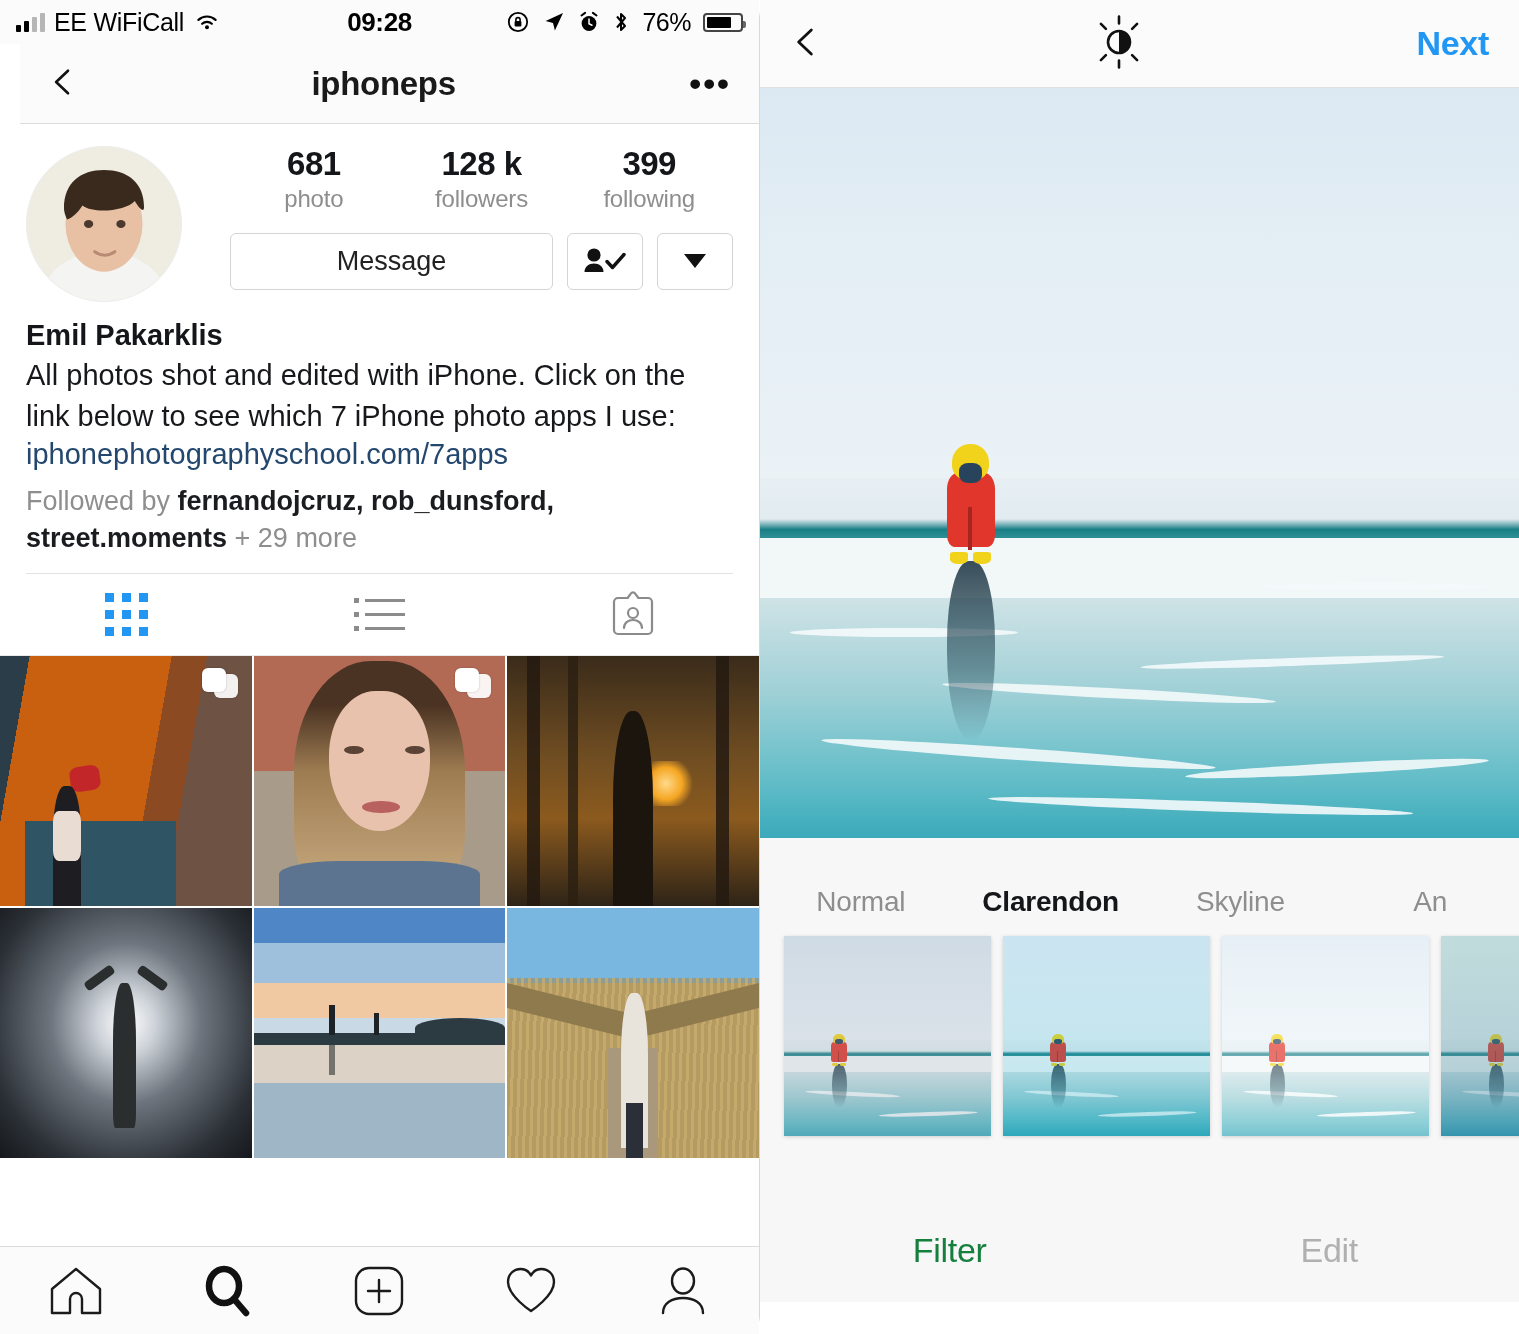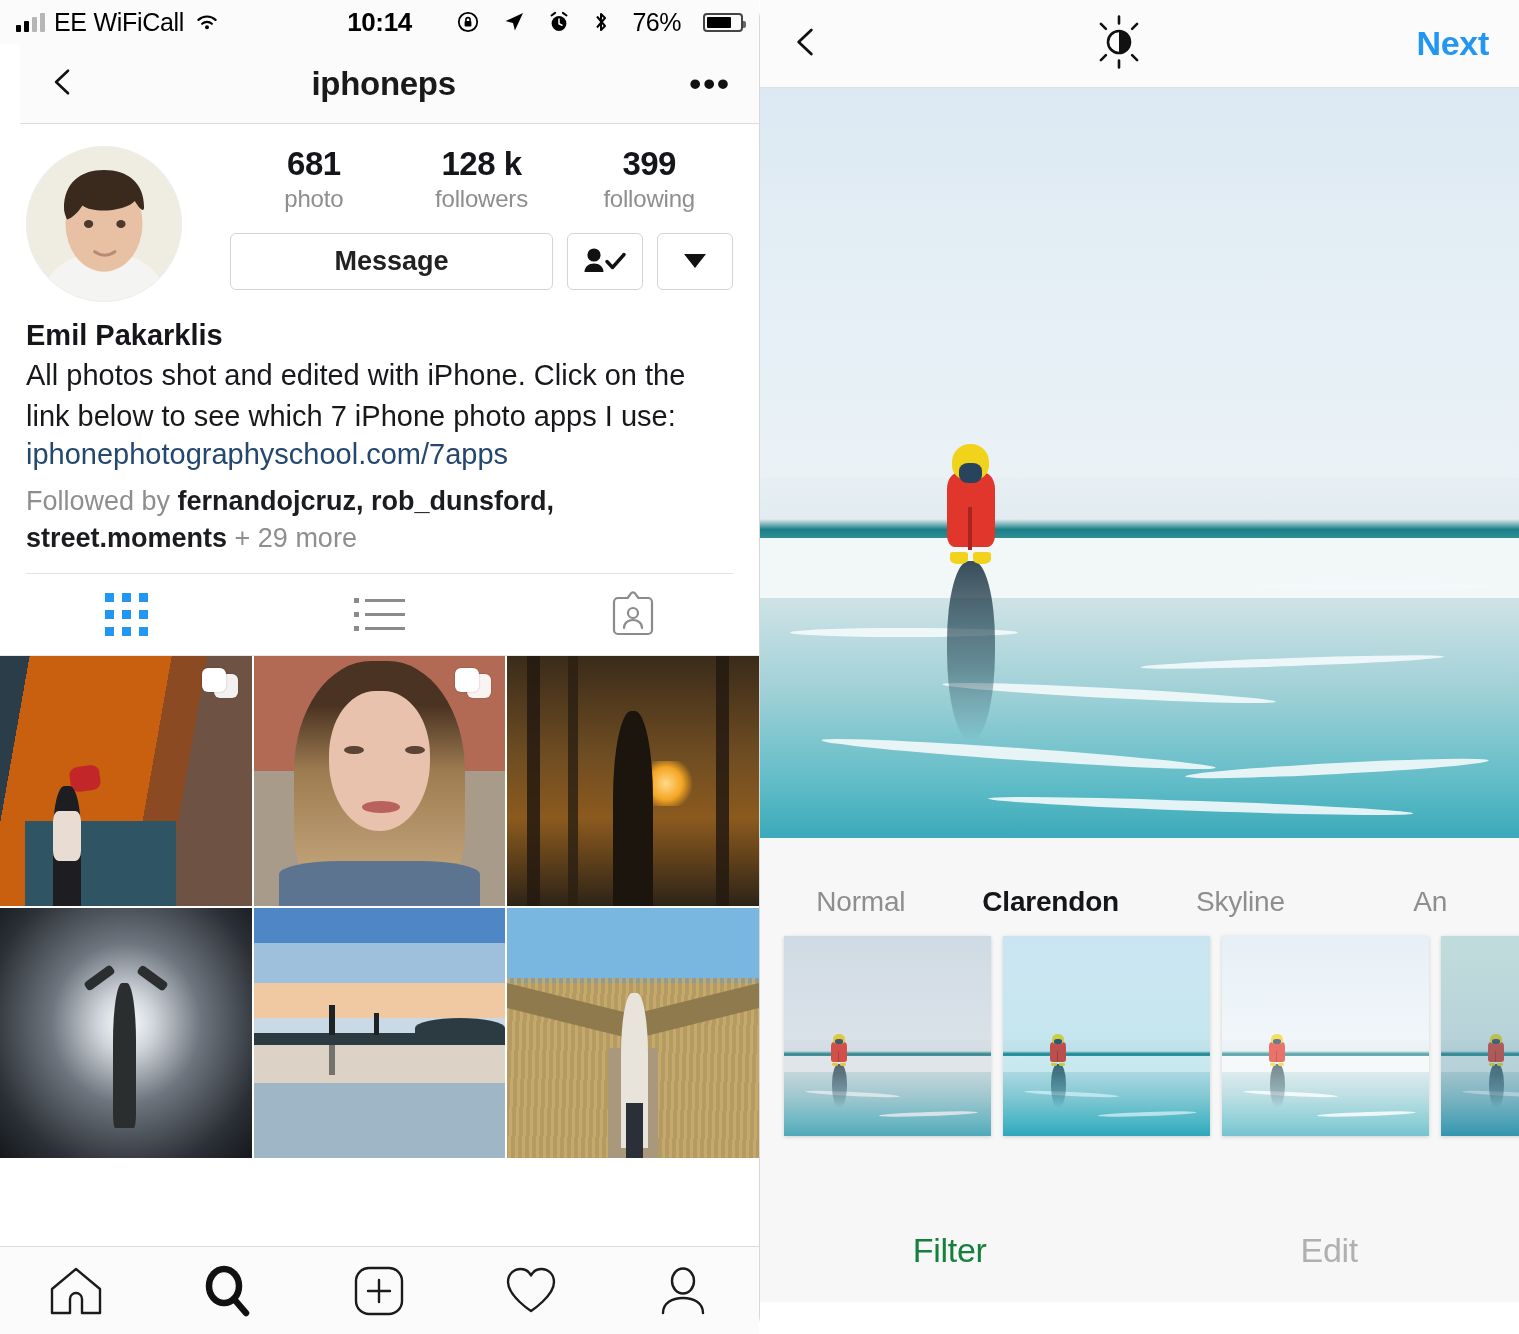--- a/index.html
+++ b/index.html
@@ -28,21 +28,21 @@
   }
   .sb-left { display: flex; align-items: center; gap: 9px; width: 300px; }
   .sig { display: flex; align-items: flex-end; gap: 3px; height: 19px; }
   .sig i { width: 5px; background: #000; display: block; border-radius: 1px; }
   .sig i:nth-child(1){ height: 7px; }
   .sig i:nth-child(2){ height: 11px; }
   .sig i:nth-child(3){ height: 15px; background:#b6b6b6; }
   .sig i:nth-child(4){ height: 19px; background:#b6b6b6; }
   .carrier { font-size: 25px; font-weight: 500; letter-spacing: -0.3px; }
   .sb-center { flex: 1; text-align: center; font-size: 26px; font-weight: 600; letter-spacing: -0.4px; }
-  .sb-right { display: flex; align-items: center; gap: 22px; justify-content: flex-end; width: 300px; }
+  .sb-right { display: flex; align-items: center; gap: 12px; justify-content: flex-end; width: 300px; }
   .pct { font-size: 25px; font-weight: 500; letter-spacing: -0.5px; }
   .battery {
     width: 40px; height: 19px; border: 2px solid #444; border-radius: 4px;
     position: relative; padding: 2px;
   }
   .battery::after {
     content:""; position:absolute; right:-5px; top:6px; width:3px; height:7px;
     background:#666; border-radius:0 2px 2px 0;
   }
   .battery i { display:block; height:100%; width:76%; background:#000; border-radius:1px; }
@@ -67,21 +67,21 @@
   .avatar .face { position:absolute; inset:0; }
   .profile-right { flex: 1; padding-left: 48px; }
   .stats { display: flex; }
   .stat { flex: 1; text-align: center; }
   .stat .num { font-size: 33px; font-weight: 700; color: #15161a; line-height: 1.12; letter-spacing:-0.5px;}
   .stat .lbl { font-size: 24px; color: #8e8e8e; margin-top: 2px; letter-spacing:-0.2px;}
   .actions { display: flex; gap: 14px; margin-top: 20px; }
   .btn-message {
     flex: 1; height: 57px; border: 1px solid #d4d4d4; border-radius: 6px;
     background: #fff; display: flex; align-items: center; justify-content: center;
-    font-size: 27px; font-weight: 700; color: #222;
+    font-size: 27px; font-weight: 400; color: #222;
   }
   .btn-sq {
     width: 76px; height: 57px; border: 1px solid #d4d4d4; border-radius: 6px;
     background: #fff; display: flex; align-items: center; justify-content: center;
   }
   .tri-down { width: 0; height: 0; border-left: 11px solid transparent; border-right: 11px solid transparent; border-top: 14px solid #111; }
 
   
   .bio { padding: 14px 26px 0 26px; }
   .bio .name { font-size: 29px; font-weight: 700; color: #15161a; line-height: 1.32; }
@@ -240,21 +240,21 @@
             <i></i>
             <i></i>
           </span>
         <span class="carrier">EE WiFiCall</span>
         <svg width="28" height="22" viewBox="0 0 24 20">
           <path d="M12 16.5a1.8 1.8 0 100-3.6 1.8 1.8 0 000 3.6z" fill="#000"></path>
           <path d="M7.6 11.6a6.6 6.6 0 018.8 0" stroke="#000" stroke-width="2" fill="none" stroke-linecap="round"></path>
           <path d="M4.2 8.1a11.4 11.4 0 0115.6 0" stroke="#000" stroke-width="2" fill="none" stroke-linecap="round"></path>
         </svg>
       </div>
-      <div class="sb-center">10:14</div>
+      <div class="sb-center">09:28</div>
       <div class="sb-right">
         <svg width="24" height="24" viewBox="0 0 24 24">
           <circle cx="12" cy="12" r="9.2" stroke="#000" stroke-width="1.8" fill="none"></circle>
           <rect x="8.6" y="11" width="6.8" height="5.4" rx="1" fill="#000"></rect>
           <path d="M9.9 11V9.7a2.1 2.1 0 014.2 0V11" stroke="#000" stroke-width="1.6" fill="none"></path>
         </svg>
         <svg width="24" height="24" viewBox="0 0 24 24">
           <path d="M21 3L3.6 11.1l7.4 1.9 1.9 7.4L21 3z" fill="#000"></path>
         </svg>
         <svg width="22" height="24" viewBox="0 0 22 24">

